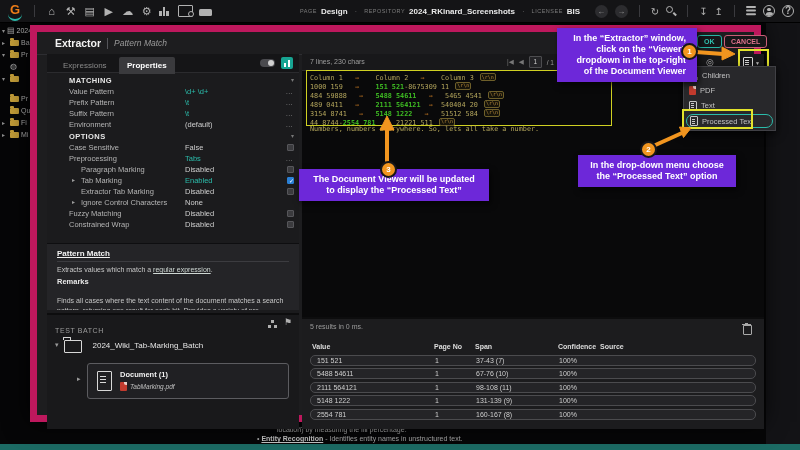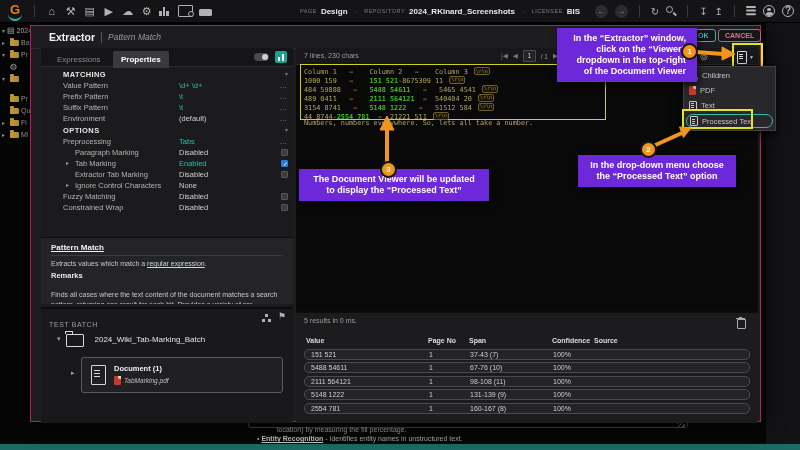--- a/index.html
+++ b/index.html
@@ -55,21 +55,21 @@
   #bottom-input{position:absolute;left:248px;top:412px;width:438px;height:14px;border:1px solid #4a4a4e;border-radius:3px;z-index:1}
   #grip{position:absolute;left:677px;top:419px;width:8px;height:8px;z-index:1;
     background:repeating-linear-gradient(135deg,#6a6a6a 0,#6a6a6a 1px,transparent 1px,transparent 3px)}
   #bg-line1{position:absolute;left:277px;top:426px;font-size:7px;color:#a8a8a8;z-index:1}
   #bg-line2{position:absolute;left:257px;top:435px;font-size:7px;color:#a8a8a8;z-index:1}
   #bg-line2 .ent-link{color:#c6c6c6;text-decoration:underline;font-weight:bold}
   #teal-bar{position:absolute;left:0;top:444px;width:800px;height:6px;background:#1c6b64;z-index:1}
 
   
   #dialog{position:absolute;left:30px;top:25px;width:731px;height:397px;background:#1d1d1f;
-    border:1px solid #be185d;box-shadow:0 0 24px rgba(0,0,0,.9);z-index:10;box-sizing:border-box}
+    border:7px solid #be185d;box-shadow:0 0 24px rgba(0,0,0,.9);z-index:10;box-sizing:border-box}
   #dlg-titlebar{position:absolute;left:0;top:0;width:100%;height:22px;border-bottom:1px solid #2d2d31;
     display:flex;align-items:center}
   #dlg-title{font-size:10.5px;font-weight:bold;color:#f2f2f2;margin-left:18px}
   .dlg-pipe{width:1px;height:11px;background:#55555a;margin:0 6px}
   #dlg-sub{font-size:8.5px;font-style:italic;color:#9a9a9a}
   .btn{position:absolute;top:3px;font-size:7px;font-weight:bold;border-radius:3px;padding:2px 6px;background:#161618}
   #btn-ok{left:660px;border:1px solid #27b5a5;color:#2fc0ae}
   #btn-cancel{left:687px;border:1px solid #c95d76;color:#e0728c}
 
   
@@ -106,21 +106,21 @@
   .desc-link{color:#cfd8d4;text-decoration:underline}
   #desc-remarks{font-size:7.5px;font-weight:bold;color:#e8e8e8;margin:3px 0 10px 0}
 
   #testbatch{position:absolute;left:0;top:259px;width:252px;height:114px;background:#19191b;border-top:2px solid #0d0d0e}
   #tb-head{position:relative;height:16px;padding:4px 8px 0 8px;box-sizing:border-box}
   #tb-head-label{font-size:7px;color:#9c9c9c;letter-spacing:.6px}
   .i-hier{position:absolute;right:22px;top:5px;width:9px;height:8px}
   .i-hier::before{content:"";position:absolute;left:3px;top:0;width:3px;height:3px;background:#b0b0b0}
   .i-hier::after{content:"";position:absolute;left:0;top:5px;width:3px;height:3px;background:#b0b0b0;box-shadow:6px 0 0 #b0b0b0}
   #tb-flag{position:absolute;right:7px;top:2px;color:#b0b0b0;font-size:9px}
-  #tb-folder-row{position:absolute;left:16px;top:22px;display:flex;align-items:center;gap:5px}
+  #tb-folder-row{position:absolute;left:8px;top:22px;display:flex;align-items:center;gap:5px}
   .tree-exp2{color:#9a9a9a;font-size:7px}
   .folder-outline{width:16px;height:11px;border:1.5px solid #d8d8d8;border-radius:1px;position:relative;margin-top:3px}
   .folder-outline::before{content:"";position:absolute;left:-1.5px;top:-4px;width:6px;height:2px;border:1.5px solid #d8d8d8;border-bottom:none;border-radius:1px 1px 0 0}
   #tb-folder-label{font-size:8px;color:#e4e4e4;margin-left:6px}
   #doc-card{position:absolute;left:40px;top:48px;width:200px;height:34px;border:1px solid #5c5c60;border-radius:3px;background:#202023}
   #doc-card-exp{position:absolute;left:30px;top:60px;color:#9a9a9a;font-size:7px}
   .doc-outline{position:absolute;left:9px;top:7px;width:13px;height:18px;border:1.5px solid #d8d8d8;border-radius:1px}
   .doc-outline::before{content:"";position:absolute;left:2px;top:4px;width:6px;height:1px;background:#d8d8d8;box-shadow:0 3px 0 #d8d8d8,0 6px 0 #d8d8d8}
   #doc-card-title{position:absolute;left:32px;top:6px;font-size:7.5px;font-weight:bold;color:#f0f0f0}
   #doc-card-file{position:absolute;left:32px;top:18px;display:flex;align-items:center;gap:3px}
@@ -308,20 +308,21 @@
       <span id="tab-toggle"></span>
       <span id="tab-chip"></span>
     </div>
     <div id="properties-grid">
         <div class="prop-row section"><span class="sec-label">MATCHING</span><span class="sec-chev">▾</span></div>
         <div class="prop-row"><span class="prop-label">Value Pattern</span><span class="prop-value teal">\d+ \d+</span><span class="ctrl-dots">…</span></div>
         <div class="prop-row"><span class="prop-label">Prefix Pattern</span><span class="prop-value teal">\t</span><span class="ctrl-dots">…</span></div>
         <div class="prop-row"><span class="prop-label">Suffix Pattern</span><span class="prop-value teal">\t</span><span class="ctrl-dots">…</span></div>
         <div class="prop-row"><span class="prop-label">Environment</span><span class="prop-value">(default)</span><span class="ctrl-dots">…</span></div>
         <div class="prop-row section"><span class="sec-label">OPTIONS</span><span class="sec-chev">▾</span></div>
+        <div class="prop-row"><span class="prop-label">Case Sensitive</span><span class="prop-value">False</span><span class="checkbox"></span></div>
         <div class="prop-row"><span class="prop-label">Preprocessing</span><span class="prop-value teal">Tabs</span><span class="ctrl-dots">…</span></div>
         <div class="prop-row ind"><span class="prop-label">Paragraph Marking</span><span class="prop-value">Disabled</span><span class="checkbox"></span></div>
         <div class="prop-row ind"><span class="prop-exp">▸</span><span class="prop-label">Tab Marking</span><span class="prop-value teal">Enabled</span><span class="checkbox checked"></span></div>
         <div class="prop-row ind"><span class="prop-label">Extractor Tab Marking</span><span class="prop-value">Disabled</span><span class="checkbox"></span></div>
         <div class="prop-row ind"><span class="prop-exp">▸</span><span class="prop-label">Ignore Control Characters</span><span class="prop-value">None</span></div>
         <div class="prop-row"><span class="prop-label">Fuzzy Matching</span><span class="prop-value">Disabled</span><span class="checkbox"></span></div>
         <div class="prop-row"><span class="prop-label">Constrained Wrap</span><span class="prop-value">Disabled</span><span class="checkbox"></span></div>
       </div>
     <div id="desc-panel">
       <div id="desc-title">Pattern Match</div>

